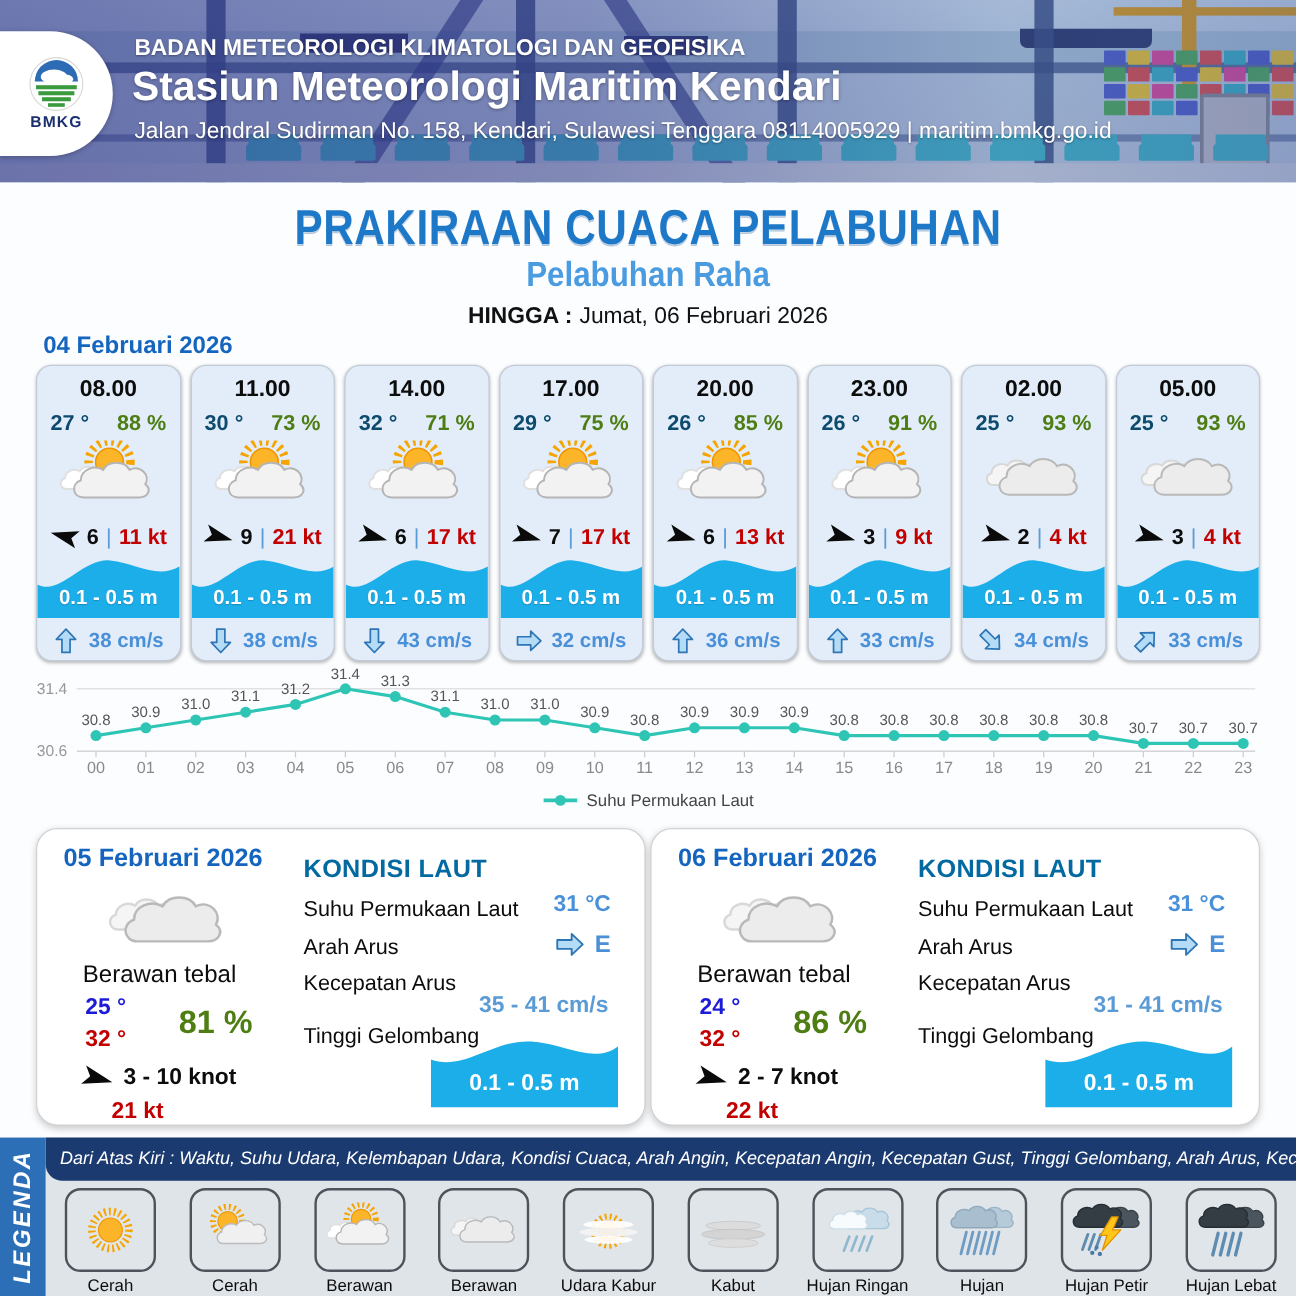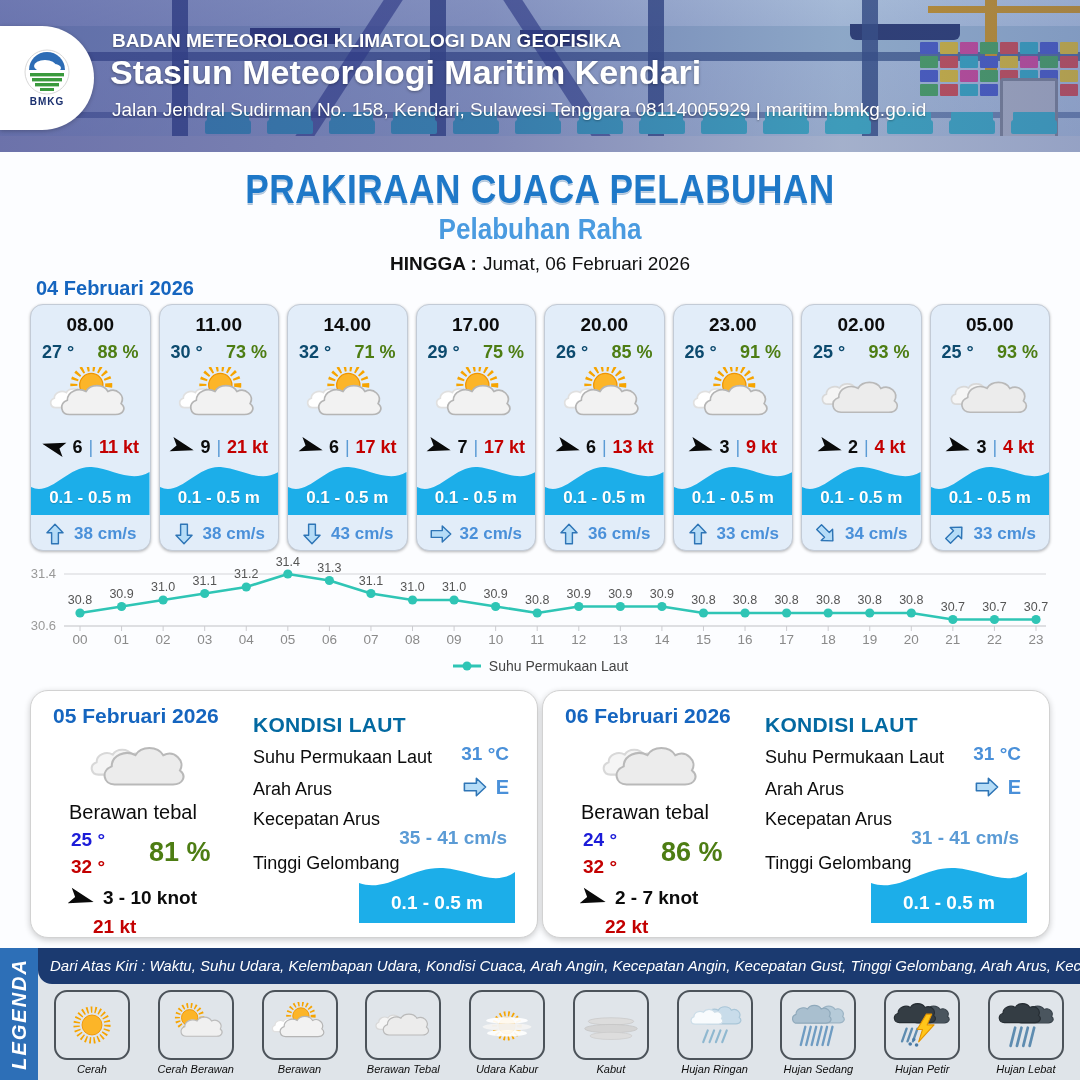--- a/index.html
+++ b/index.html
@@ -14,21 +14,21 @@
   .hz-beam-h2{left:0;top:112px;width:1080px;height:6px;background:rgba(62,90,134,.55);}
   .mullion{top:0;width:16px;height:152px;background:rgba(56,82,130,.85);}
   .brace{top:-30px;width:16px;height:230px;background:rgba(47,66,130,.65);}
   .crane-v{left:985px;top:0;width:12px;height:70px;background:#d8a01f;}
   .crane-a{left:928px;top:6px;width:152px;height:7px;background:#d8a01f;}
   .kiosk{left:1000px;top:78px;width:52px;height:66px;background:#b9bfc6;border:3px solid #858c94;border-radius:3px;}
   .chair{top:120px;width:46px;height:14px;background:#41b5c5;border-radius:3px 3px 2px 2px;box-shadow:0 -10px 0 -2px #41b5c5;}
   .ship{top:28px;height:16px;background:#2e3f6e;border-radius:0 0 6px 6px;}
   .hz-overlay{left:0;top:0;width:1080px;height:152px;background:linear-gradient(90deg,rgba(45,47,135,.58) 0%,rgba(45,47,135,.44) 45%,rgba(52,66,148,.22) 78%,rgba(52,66,148,.32) 100%);}
   .logo-pill{position:absolute;left:0;top:26px;width:94px;height:104px;background:#fff;border-radius:0 52px 52px 0;box-shadow:0 1px 4px rgba(0,0,0,.25);display:flex;flex-direction:column;align-items:center;justify-content:center;}
-  .logo-bmkg-text{font-size:10px;font-weight:bold;color:#1a2f6e;letter-spacing:1px;margin-top:1px;}
+  .logo-bmkg-text{font-size:13px;font-weight:bold;color:#1a2f6e;letter-spacing:1px;margin-top:1px;}
   .hdr-agency{position:absolute;left:112px;top:30px;color:#fff;font-size:19px;font-weight:bold;text-shadow:0 1px 2px rgba(0,0,0,.35);}
   .hdr-station{position:absolute;left:110px;top:53px;color:#fff;font-size:34px;font-weight:bold;text-shadow:0 1px 3px rgba(0,0,0,.35);}
   .hdr-address{position:absolute;left:112px;top:99px;color:#fff;font-size:19px;text-shadow:0 1px 2px rgba(0,0,0,.35);}
 
   
   .title-main{position:absolute;left:0;top:166px;width:1080px;text-align:center;font-size:41px;font-weight:bold;color:#1e78c8;letter-spacing:.5px;transform:scaleX(.86);text-shadow:0 0 2px #fff,0 2px 0 rgba(21,81,143,.35);}
   .title-sub{position:absolute;left:0;top:213px;width:1080px;text-align:center;font-size:29px;font-weight:bold;color:#4a9be0;transform:scaleX(.9);}
   .validity{position:absolute;left:0;top:253px;width:1080px;display:flex;justify-content:center;gap:70px;font-size:19px;color:#111;}
   .validity b{font-weight:bold;margin-right:6px;}
   .day1-date{position:absolute;left:36px;top:277px;font-size:20px;font-weight:bold;color:#1565bf;}
@@ -76,21 +76,21 @@
   .dc-waveval{position:absolute;left:0;bottom:9px;width:100%;text-align:center;color:#fff;font-size:19px;font-weight:bold;}
 
   
   .legend{position:absolute;left:0;top:948px;width:1080px;height:132px;background:#dfe4e9;}
   .legend-band{position:absolute;left:0;top:0;width:38px;height:132px;background:#2d6fb7;display:flex;align-items:center;justify-content:center;}
   .legend-band span{writing-mode:vertical-rl;transform:rotate(180deg);color:#fff;font-size:20px;font-weight:bold;font-style:italic;letter-spacing:2px;}
   .legend-cap{position:absolute;left:38px;top:0;width:1042px;height:36px;background:#1b3a70;border-radius:0 0 0 14px;color:#fff;font-style:italic;font-size:15px;line-height:36px;padding-left:12px;box-sizing:border-box;white-space:nowrap;overflow:hidden;}
   .legend-items{position:absolute;left:38px;top:36px;width:1042px;height:96px;display:flex;justify-content:space-between;padding:6px 10px 0 10px;box-sizing:border-box;}
   .li-item{width:88px;text-align:center;}
   .li-box{width:72px;height:66px;margin:0 auto;border:2px solid #4c535a;border-radius:13px;display:flex;align-items:center;justify-content:center;background:rgba(255,255,255,.06);}
-  .li-label{margin-top:3px;font-size:11px;color:#0c0c0c;font-style:italic;}
+  .li-label{margin-top:3px;font-size:14px;color:#0c0c0c;}
 
   .icon-wrap{display:flex;align-items:center;justify-content:center;}
 </style>
 </head>
 <body>
 
 <div id="page">
 
   <div class="header">
     <div class="hz hz-sea"></div>

